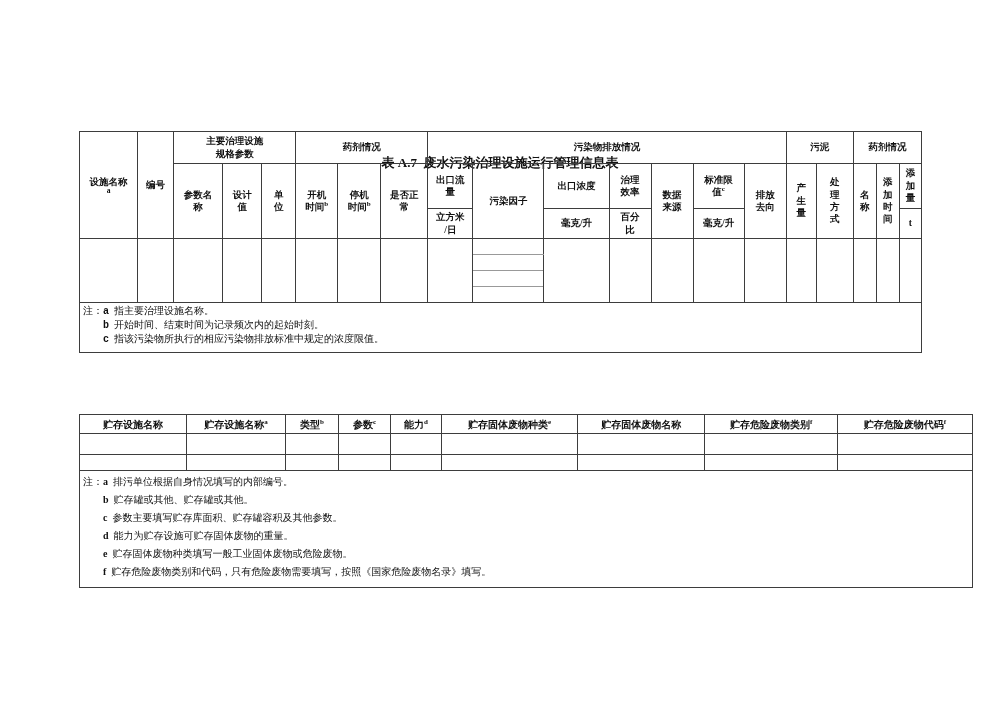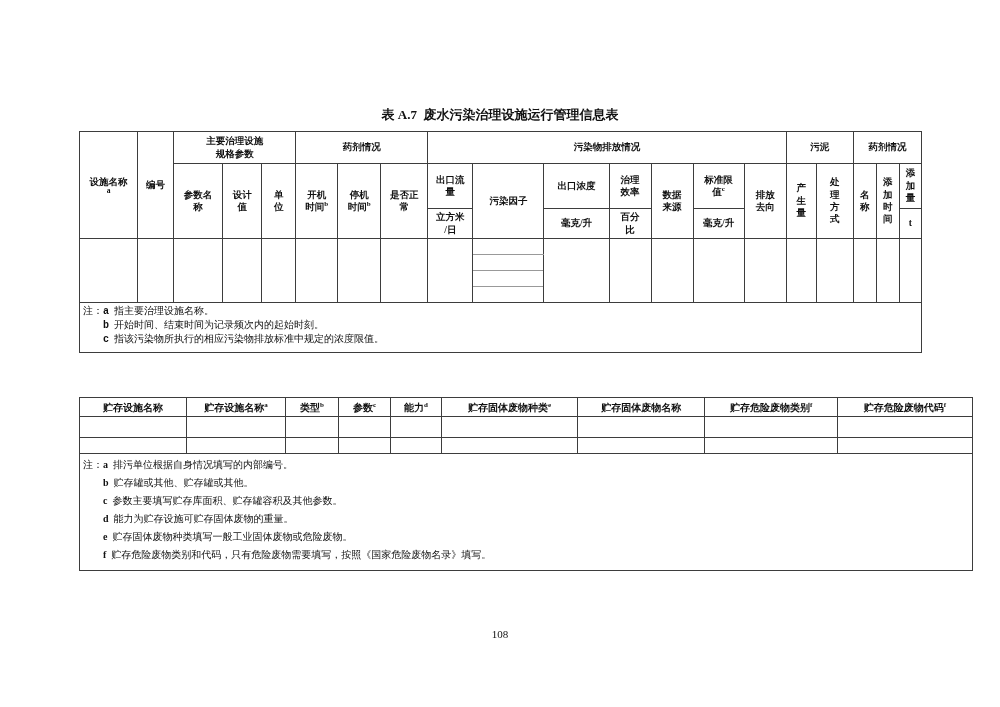--- a/index.html
+++ b/index.html
@@ -3,28 +3,28 @@
 <meta charset="utf-8">
 <style>
   html,body { margin:0; padding:0; }
   body { background:#ffffff; }
   .page {
     position:relative; width:1000px; height:707px; background:#ffffff;
     font-family:"Liberation Serif", serif; color:#1a1a1a;
   }
   .tbl-title {
     position:absolute; left:0; width:1000px; text-align:center;
-    font-size:13px; font-weight:bold; white-space:pre; color:#111;
+    font-size:13px; font-weight:bold; white-space:pre; color:#111;margin-top:48px;
   }
   #t7-title { top:106px; }
   #t8-title { top:370px; }
 
   table.doc-tbl { border-collapse:collapse; table-layout:fixed; position:absolute; left:79px; }
   #table-a7 { top:131px; width:843px; }
-  #table-a8 { top:397px; width:894px; }
+  #table-a8 { top:414px; width:894px; }
 
   .doc-tbl th, .doc-tbl td {
     border:1px solid #3d3d3d; padding:0 1px; overflow:hidden;
   }
   .doc-tbl th {
     font-weight:bold; font-size:9.5px; line-height:1.3;
     text-align:center; vertical-align:middle; white-space:pre-line; color:#111;
   }
   .doc-tbl td { font-size:10px; }
   sup { font-size:7px; line-height:1; }
@@ -244,15 +244,14 @@
         <div class="note-line cont"><span class="note-letter">b</span><span class="note-text">贮存罐或其他、贮存罐或其他。</span></div>
         <div class="note-line cont"><span class="note-letter">c</span><span class="note-text">参数主要填写贮存库面积、贮存罐容积及其他参数。</span></div>
         <div class="note-line cont"><span class="note-letter">d</span><span class="note-text">能力为贮存设施可贮存固体废物的重量。</span></div>
         <div class="note-line cont"><span class="note-letter">e</span><span class="note-text">贮存固体废物种类填写一般工业固体废物或危险废物。</span></div>
         <div class="note-line cont"><span class="note-letter">f</span><span class="note-text">贮存危险废物类别和代码，只有危险废物需要填写，按照《国家危险废物名录》填写。</span></div>
       </td>
     </tr>
   </tbody>
     </table>
 
-  <div class="page-number">108</div>
 
 </div>
 
 </body></html>

